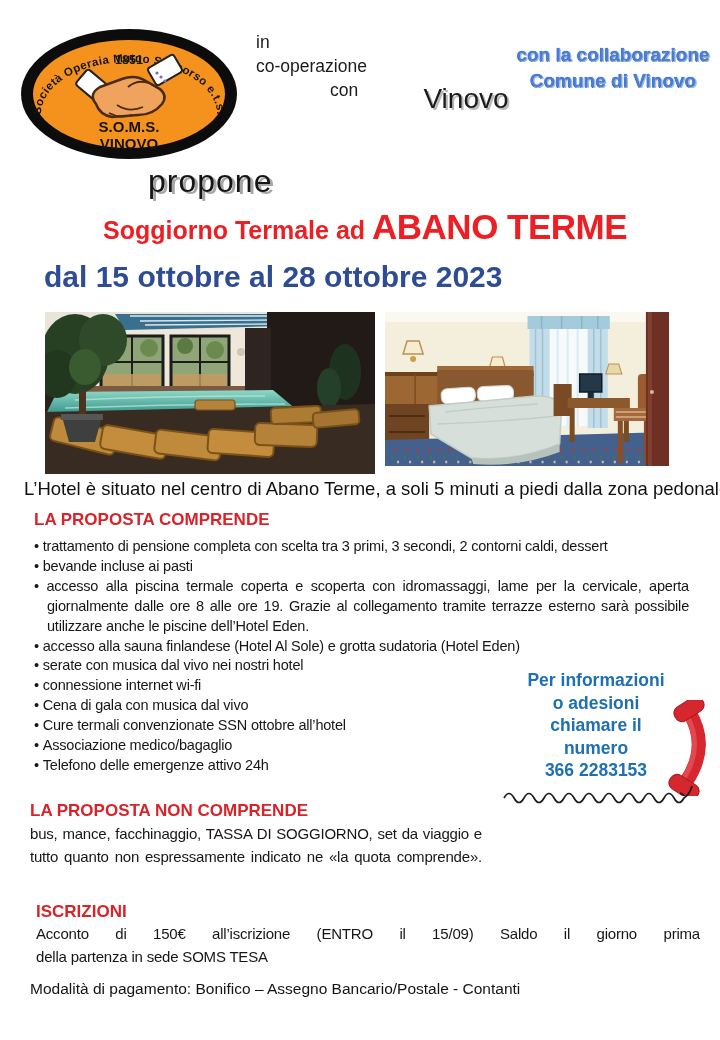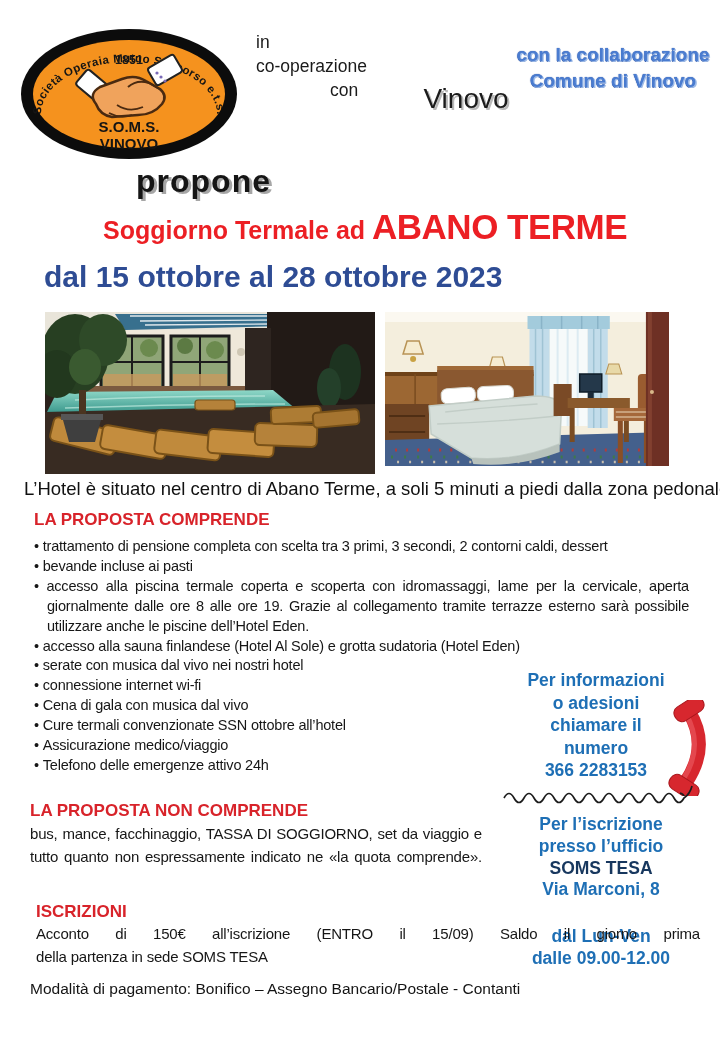--- a/index.html
+++ b/index.html
@@ -9,21 +9,21 @@
 
   
   .logo-svg{left:16px;top:26px;width:226px;height:138px;}
   .coop{left:256px;top:30px;font-size:17.5px;line-height:24px;color:#1a1a1a;}
   .coop .con{margin-left:74px;}
   .assoc{left:366px;top:80px;width:200px;text-align:center;font-size:28px;line-height:37px;
          color:#1c1c1c;text-shadow:2px 2px 0 #b9b9b9;}
   .collab{left:512px;top:42px;width:202px;text-align:center;font-size:19px;line-height:26px;
           font-weight:700;color:#4a7cd0;
           text-shadow:1.3px 1.3px 0 #9fbce8,0 0 1px #2a4f9e,0.5px 0.5px 0 #2a4f9e;}
-  .propone{left:136px;top:163px;font-size:32px;font-weight:700;letter-spacing:1px;
+  .propone{left:148px;top:163px;font-size:32px;font-weight:400;letter-spacing:1px;
            color:#151515;text-shadow:3px 2px 0 #a6a6a6;}
 
   
   .title{left:103px;top:207px;white-space:nowrap;color:#EC1F24;font-weight:700;}
   .title .t1{font-size:25px;}
   .title .t2{font-size:35px;letter-spacing:-0.5px;}
   .date{left:44px;top:260px;font-size:30px;font-weight:700;color:#2E4C94;white-space:nowrap;}
 
   
   .photo-pool{left:45px;top:312px;width:330px;height:162px;}
@@ -219,21 +219,21 @@
   <div class="abs red-head prop-head">LA PROPOSTA COMPRENDE</div>
   <ul class="abs bullets">
     <li>trattamento di pensione completa con scelta tra 3 primi, 3 secondi, 2 contorni caldi, dessert</li>
     <li>bevande incluse ai pasti</li>
     <li>accesso alla piscina termale coperta e scoperta con idromassaggi, lame per la cervicale, aperta giornalmente dalle ore 8 alle ore 19. Grazie al collegamento tramite terrazze esterno sarà possibile utilizzare anche le piscine dell’Hotel Eden.</li>
     <li>accesso alla sauna finlandese (Hotel Al Sole) e grotta sudatoria (Hotel Eden)</li>
     <li>serate con musica dal vivo nei nostri hotel</li>
     <li>connessione internet wi-fi</li>
     <li>Cena di gala con musica dal vivo</li>
     <li>Cure termali convenzionate SSN ottobre all’hotel</li>
-    <li>Assicurazione medico/viaggio</li>
+    <li>Associazione medico/bagaglio</li>
     <li>Telefono delle emergenze attivo 24h</li>
   </ul>
 
   <div class="abs info-call">
     <div>Per informazioni</div>
     <div>o adesioni</div>
     <div>chiamare il</div>
     <div>numero</div>
     <div>366 2283153</div>
   </div>
@@ -249,29 +249,20 @@
   <svg class="abs wave-svg" viewBox="0 0 198 22">
     <path d="M2 14 q5 -9 10 0 t10 0 t10 0 t10 0 t10 0 t10 0 t10 0 t10 0 t10 0 t10 0 t10 0 t10 0 t10 0 t10 0 t10 0 t10 0 t10 0 t10 0 q6 -4 8 -12" stroke="#1d1d1d" stroke-width="1.7" fill="none"></path>
   </svg>
 
   <div class="abs red-head nc-head">LA PROPOSTA NON COMPRENDE</div>
   <div class="abs nc-body">
     <div class="force-just">bus, mance, facchinaggio, TASSA DI SOGGIORNO, set da viaggio e</div>
     <div class="force-just">tutto quanto non espressamente indicato ne «la quota comprende».</div>
   </div>
 
-  <div class="abs reg-block">
-    <div>Per l’iscrizione</div>
-    <div>presso l’ufficio</div>
-    <div class="navy">SOMS TESA</div>
-    <div>Via Marconi, 8</div>
-    <div class="reg-gap"></div>
-    <div>dal Lun-Ven</div>
-    <div>dalle 09.00-12.00</div>
-  </div>
 
   <div class="abs red-head isc-head">ISCRIZIONI</div>
   <div class="abs isc-body">
     <div class="force-just">Acconto di 150€ all’iscrizione (ENTRO il 15/09) Saldo il giorno prima</div>
     <div>della partenza in sede SOMS TESA</div>
   </div>
 
   <div class="abs payment">Modalità di pagamento: Bonifico – Assegno Bancario/Postale - Contanti</div>
 
 </div>

